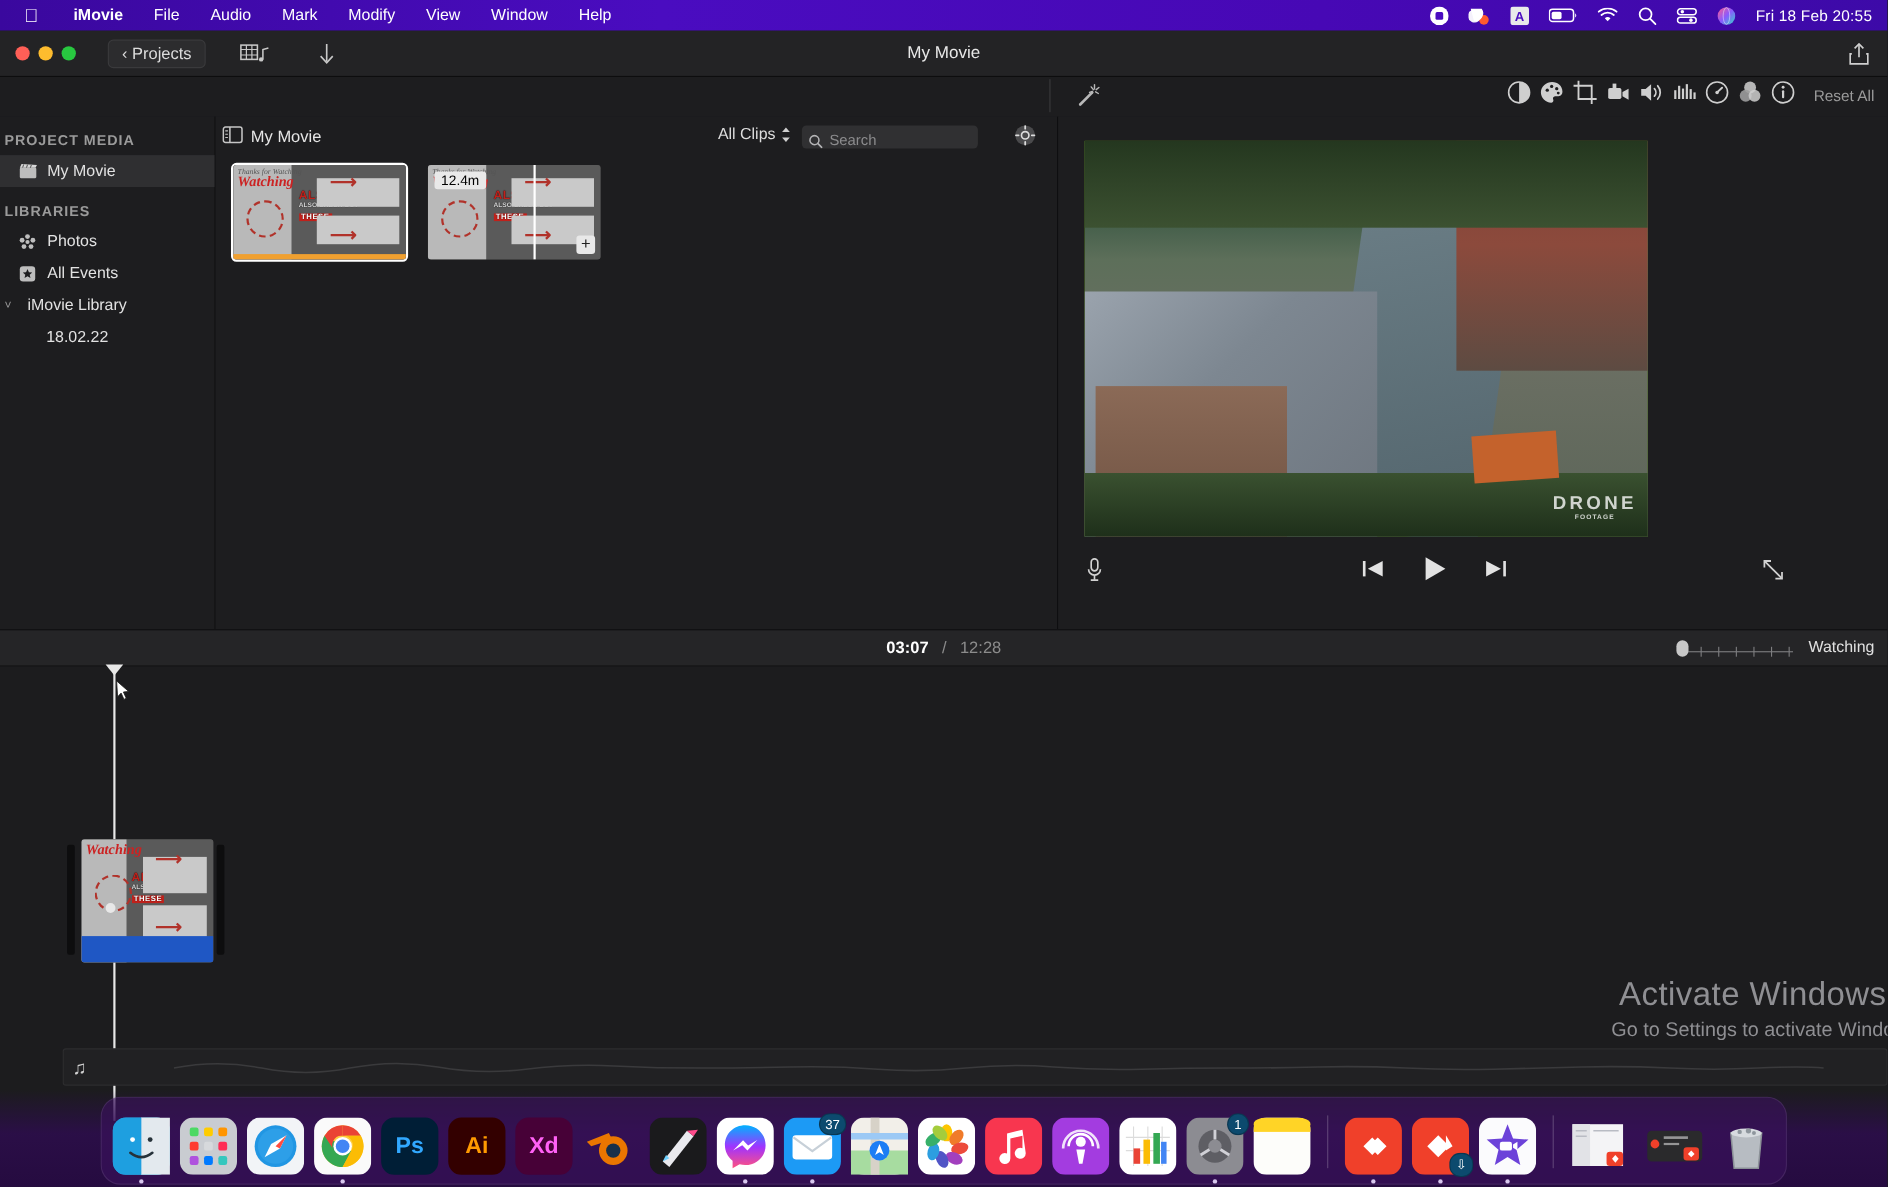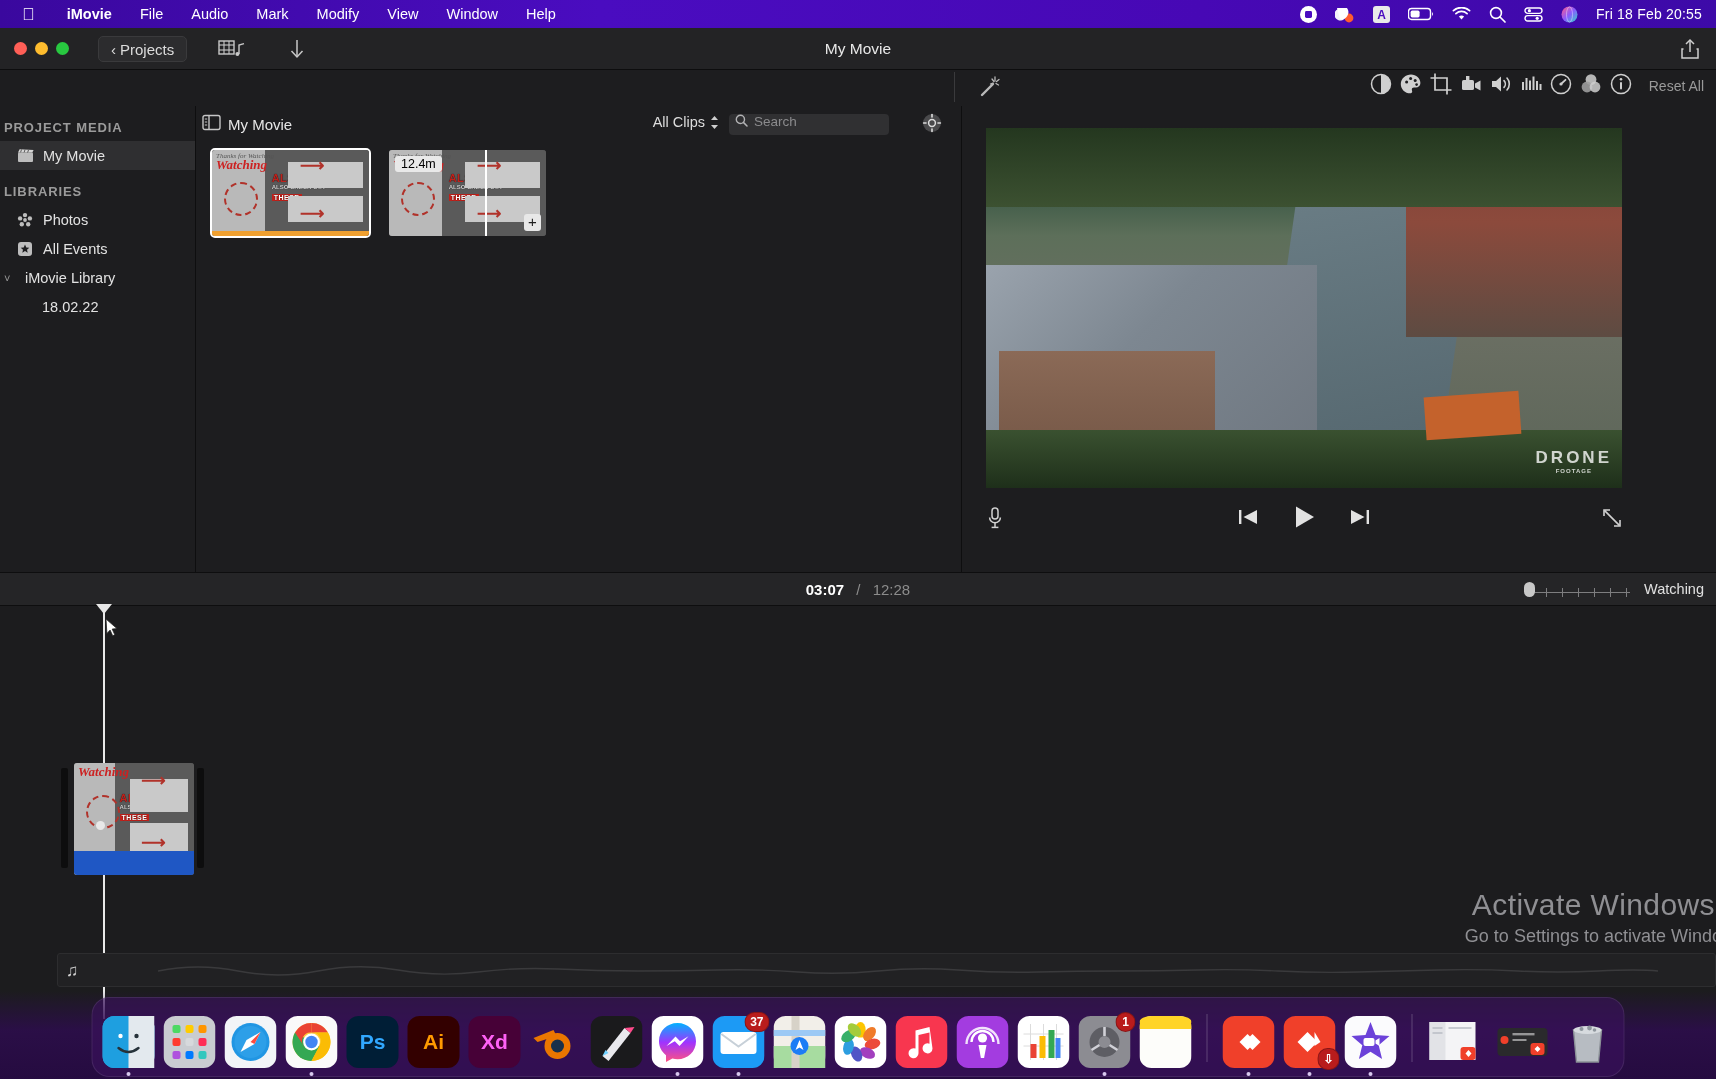--- a/index.html
+++ b/index.html
@@ -64,21 +64,21 @@
   .chev { font-size: 11px; color: #9a9a9a; width: 12px; display: inline-block; }
   .sb-sub { padding-left: 42px; font-size: 14.5px; color: #e2e2e2; height: 29px; display: flex; align-items: center; }
 
   .browser { position: absolute; left: 196px; top: 0; width: 766px; height: 466px; background: #1d1d1f; border-right: 1px solid #0e0e0f; }
   .br-head { position: relative; height: 36px; display: flex; align-items: center; }
   .br-title { font-size: 15px; color: #e6e6e6; margin-left: 32px; }
   .br-sidebtn { position: absolute; left: 6px; top: 8px; color: #c6c6c6; }
   .allclips { position: absolute; right: 242px; top: 8px; display: flex; align-items: center; gap: 5px; color: #ddd; font-size: 14.5px; }
   .searchbox {
     position: absolute; right: 72px; top: 8px; width: 160px; height: 21px;
-    background: #303032; border-radius: 4px; display: flex; align-items: flex-start; gap: 6px; padding: 0 6px;
+    background: #303032; border-radius: 4px; display: flex; align-items: flex-end; gap: 6px; padding: 0 6px;
   }
   .searchbox input {
     background: transparent; border: 0; outline: 0; color: #e3e3e3; font-size: 13.5px;
     font-family: "Liberation Sans", sans-serif; width: 120px;
   }
   .searchbox input::placeholder { color: #8b8b8d; }
   .gearbtn { position: absolute; right: 18px; top: 6px; color: #c8c8c8; }
 
   .clips { position: absolute; left: 0; top: 44px; width: 766px; display: flex; gap: 20px; padding-left: 16px; }
   .clip { position: relative; width: 157px; height: 86px; background: #4e4e4e; border-radius: 3px; overflow: hidden; }
@@ -102,21 +102,21 @@
   .thumb .also { position: absolute; left: 38%; top: 26%; color: #c0211b; font-weight: bold; font-size: 11px; letter-spacing: .5px; text-shadow: 0 0 1px #000; }
   .thumb .also em { display: block; font-style: normal; font-size: 6px; color: #d8d8d8; letter-spacing: 0; }
   .thumb .tag { display: inline-block; background: #c0211b; color: #fff; font-size: 7px; padding: 0 2px; }
   .thumb .box { position: absolute; right: 6px; background: #c9c9c9; width: 48%; height: 30%; }
   .thumb .box.b1 { top: 14%; } .thumb .box.b2 { top: 54%; }
   .thumb .arrow { position: absolute; color: #b1322a; font-size: 17px; font-weight: bold; }
   .thumb .arrow.a1 { left: 56%; top: 6%; } .thumb .arrow.a2 { left: 56%; top: 62%; }
 
   
   .viewer { position: absolute; left: 962px; top: 0; width: 754px; height: 466px; background: #1d1d1f; }
-  .video { position: absolute; left: 24px; top: 22px; width: 636px; height: 360px; overflow: hidden; background: #4d7c0f; padding-left: 46px; }
+  .video { position: absolute; left: 24px; top: 22px; width: 512px; height: 360px; overflow: hidden; background: #4d7c0f; padding-left: 46px; }
   .sky { position: absolute; inset: 0; background: linear-gradient(180deg,#4c6f52 0%, #3d5a46 18%, #5d6f5a 30%, #6b6f63 55%, #5b6558 100%); }
   .canal { position: absolute; left: 46%; top: 12%; width: 28%; height: 88%; background: linear-gradient(160deg,#6c7f87,#52646c); transform: rotate(8deg); }
   .roofs { position: absolute; left: 0; top: 38%; width: 52%; height: 62%; background: linear-gradient(135deg,#9aa3ad 0%, #7d8791 40%, #6d757e 100%); }
   .brick { position: absolute; left: 2%; top: 62%; width: 34%; height: 38%; background: linear-gradient(180deg,#8b6a57,#6e5141); }
   .rhouses { position: absolute; right: 0; top: 0; width: 34%; height: 58%; background: linear-gradient(180deg,#7d4038 0%, #8c4a3c 45%, #5d4b42 100%); }
   .trees-t { position: absolute; left: 0; top: 0; width: 100%; height: 22%; background: linear-gradient(180deg,#24371f,#3c5131); }
   .trees-b { position: absolute; left: 0; bottom: 0; width: 100%; height: 16%; background: linear-gradient(0deg,#1e2f1a,#3a5130); }
   .orangeroof { position: absolute; right: 16%; bottom: 14%; width: 15%; height: 12%; background: #c4622c; transform: rotate(-4deg); }
   .wmark { position: absolute; right: 10px; bottom: 14px; color: rgba(255,255,255,.78); font-size: 17px; font-weight: bold; letter-spacing: 3px; }
   .wmark span { display: block; font-size: 6px; letter-spacing: 1px; text-align: center; }
@@ -161,21 +161,21 @@
   .dock {
     position: absolute; left: 50%; transform: translateX(-50%); bottom: 2px;
     height: 80px; background: rgba(58,18,92,.62); border: 1px solid rgba(255,255,255,.09);
     border-radius: 18px; display: flex; align-items: flex-end; gap: 9px; padding: 5px 10px 8px;
   }
   .dockbg { position: absolute; left: 0; bottom: 0; width: 1716px; height: 88px; background: linear-gradient(180deg, rgba(40,10,70,.0) 0%, rgba(45,12,78,.85) 45%, rgba(38,10,66,.95) 100%); }
   .di { position: relative; width: 52px; height: 52px; border-radius: 12px; display: flex; align-items: center; justify-content: center; font-weight: bold; font-size: 21px; overflow: visible; }
   .di .run { position: absolute; bottom: -8px; left: 50%; transform: translateX(-50%); width: 4px; height: 4px; border-radius: 50%; background: #d8c8ee; }
   .dbadge {
     position: absolute; top: -4px; right: -5px; min-width: 20px; height: 20px; padding: 0 5px;
-    background: #b91c1c; color: #fff; border-radius: 10px; font-size: 12px; font-weight: bold;
+    background: #0c4a6e; color: #fff; border-radius: 10px; font-size: 12px; font-weight: normal;
     display: flex; align-items: center; justify-content: center; border: 1.5px solid rgba(0,0,0,.25);
   }
   .dsep { width: 1px; height: 48px; background: rgba(255,255,255,.22); margin: 0 6px 6px; }
   .trash { width: 52px; height: 52px; }
 </style>
 </head>
 <body>
 
 <div id="root">
 

